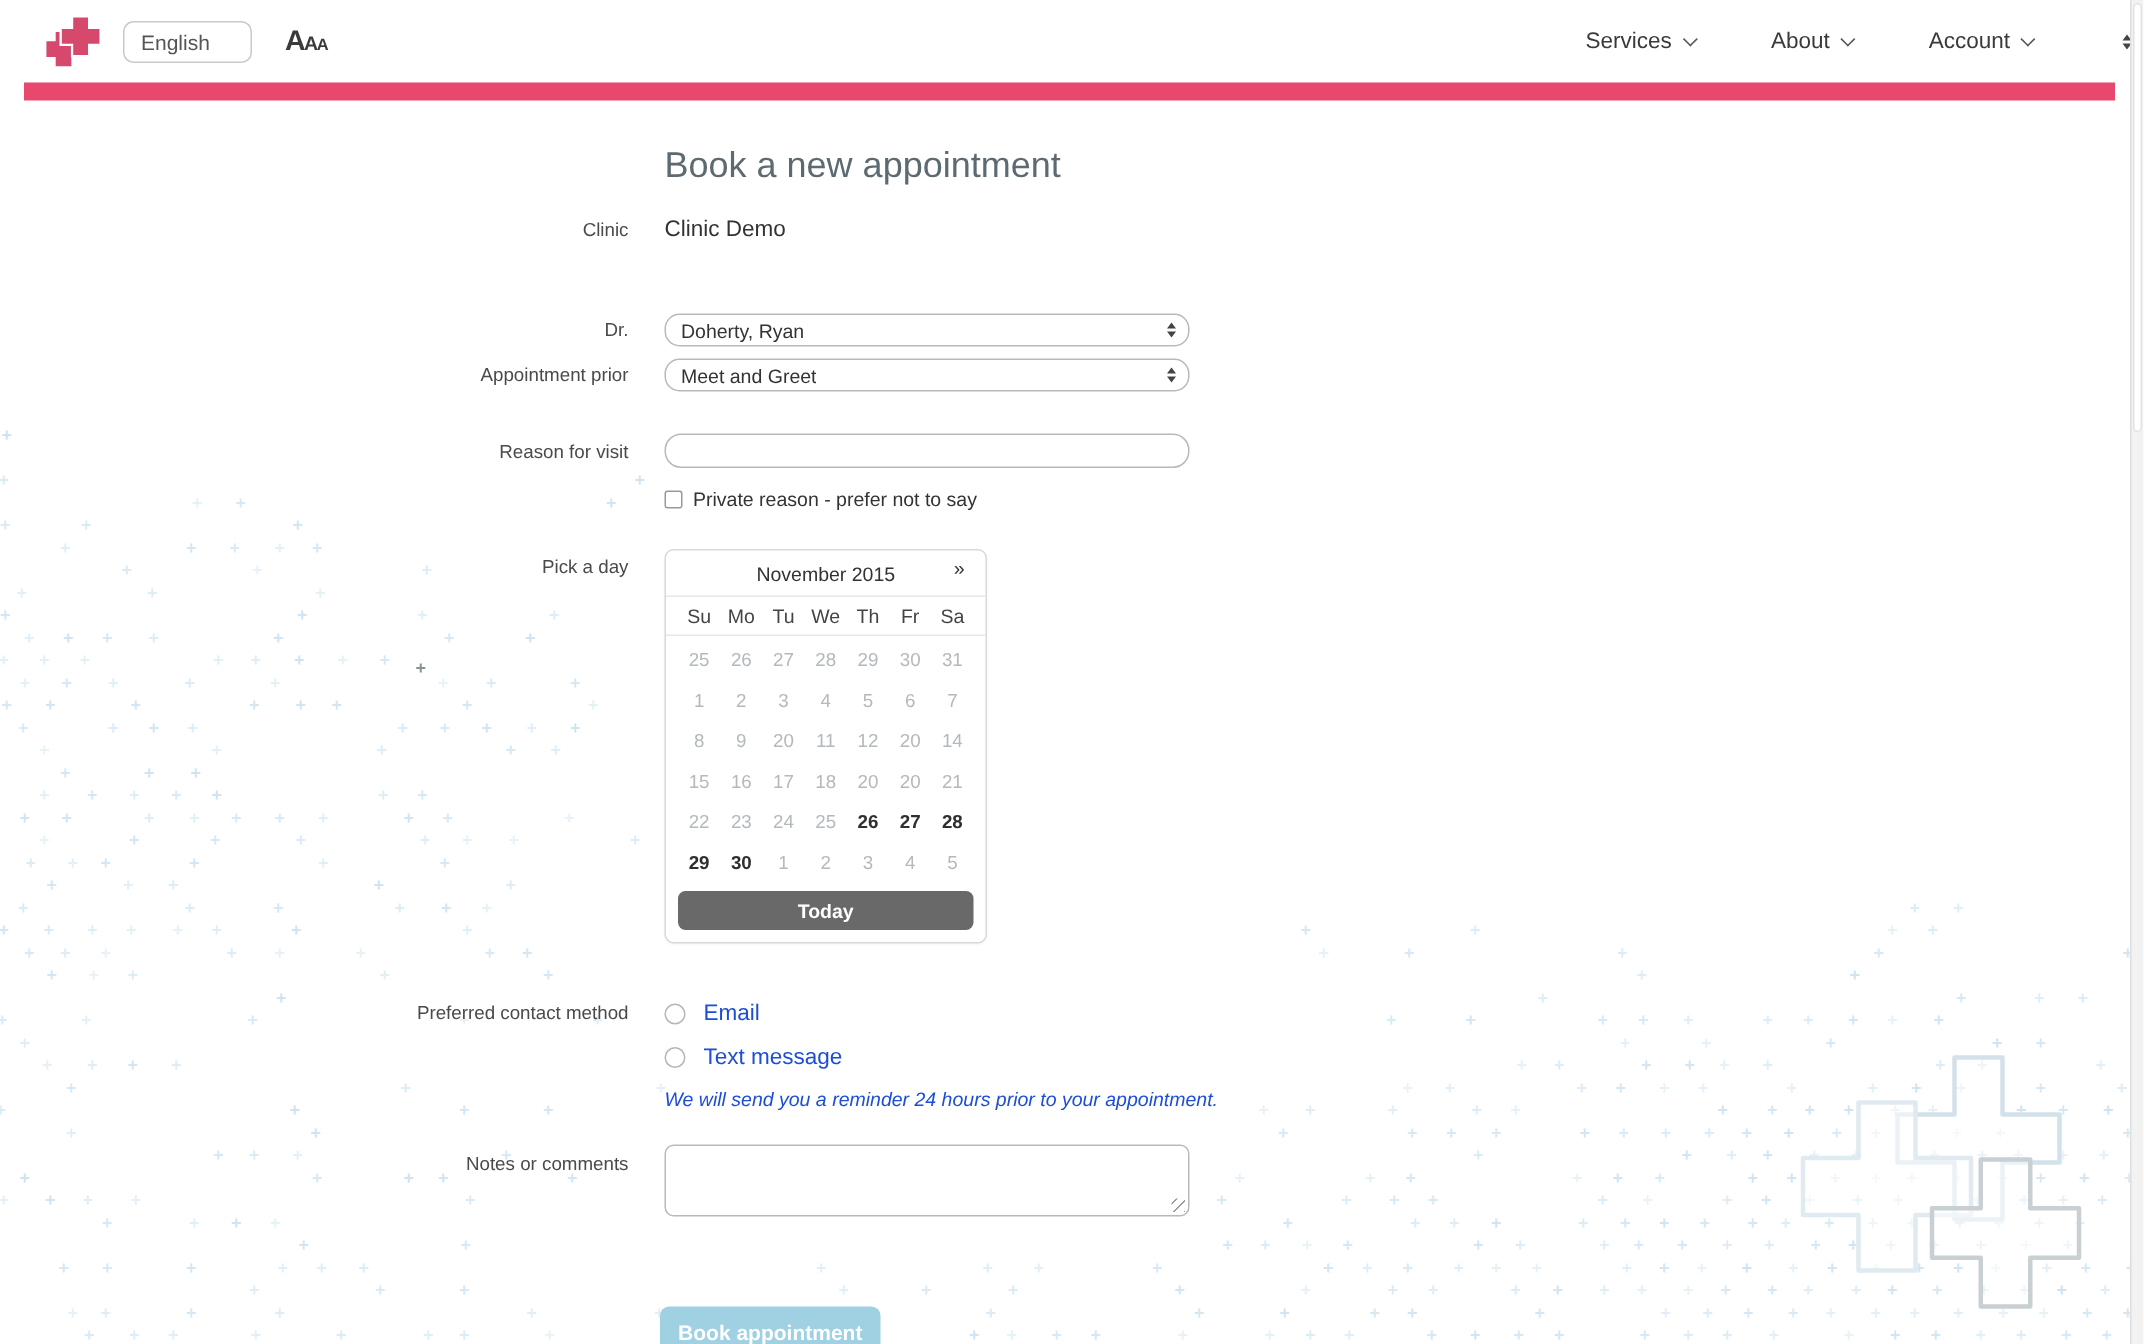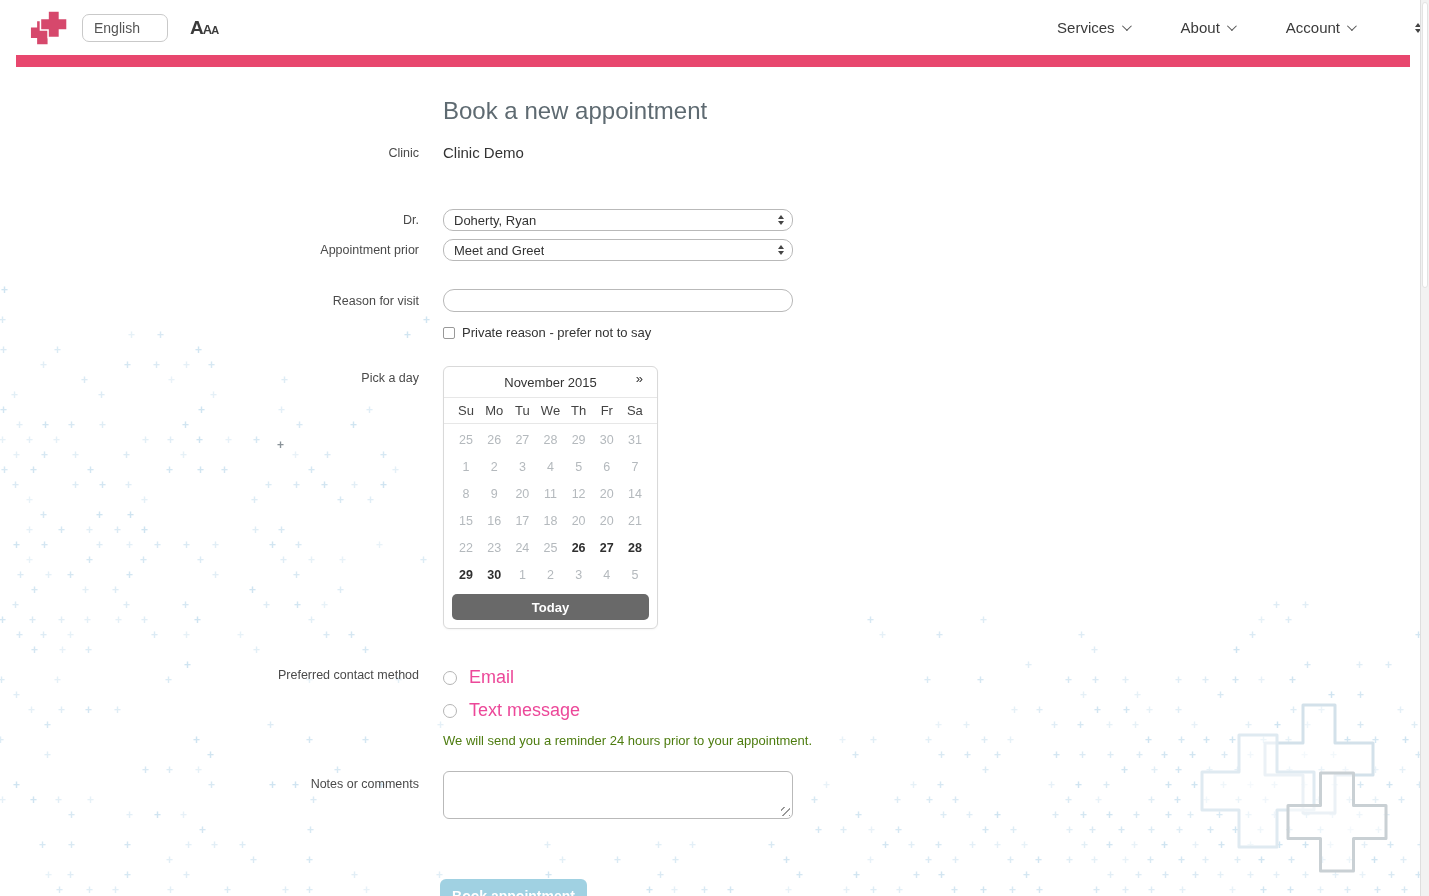--- a/index.html
+++ b/index.html
@@ -68,22 +68,22 @@
   .cal-week { display:flex; height:27px; align-items:center; }
   .day { width:28.4px; text-align:center; font-size:12.5px; }
   .day.muted, .day.disabled { color:#b4b9bd; }
   .day.active { color:#2f2f2f; font-weight:700; }
   .today-btn { margin:2px 8px 0; height:26px; background:#696969; border-radius:5px; color:#fff;
     font-size:13px; font-weight:700; display:flex; align-items:center; justify-content:center; cursor:pointer; }
 
   .row-contact { margin-top:38px; }
   .radio-row { display:flex; align-items:center; gap:12px; margin-bottom:12px; }
   .radio { width:14px; height:14px; border:1px solid #b5b5b5; border-radius:50%; background:#fff; flex:0 0 auto; }
-  .radio-label { font-size:18px; color:#ec4899; }
-  .contact-note { font-size:13px; color:#4d7c0f; margin-top:4px; }
+  .radio-label { font-size:15px; color:#1d4ed8; }
+  .contact-note { font-size:13px; font-style:italic; color:#1d4ed8; margin-top:4px; }
 
   .row-notes { margin-top:23px; }
   .row-notes .lbl { padding-top:6px; }
   .notes-area { position:relative; width:350px; height:48px; border:1px solid #b9b9b9; border-radius:6px; background:#fff; }
   .resize-grip { position:absolute; right:2px; bottom:2px; width:9px; height:9px;
     background:repeating-linear-gradient(135deg, transparent 0 2px, #999 2px 3px, transparent 3px 5px); }
 
   .row-submit { margin-top:60px; }
   .submit-btn { margin-left:440px; width:147px; height:34px; background:#a0d1e2; border:none; border-radius:6px;
     color:#fff; font-size:14px; font-weight:700; font-family:"Liberation Sans", sans-serif; cursor:pointer; }

